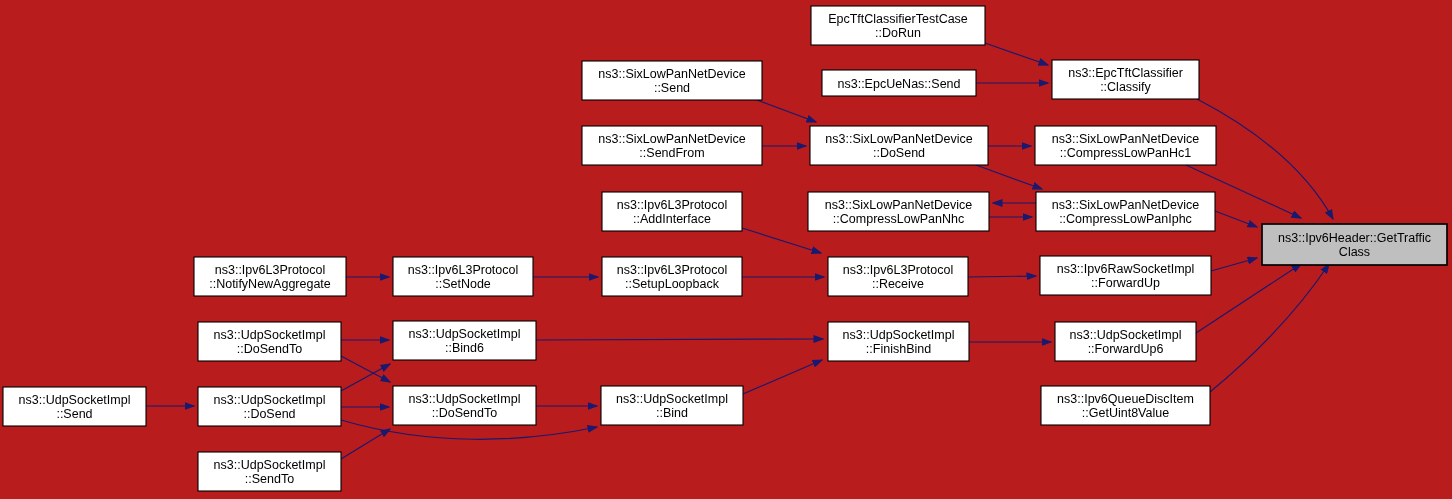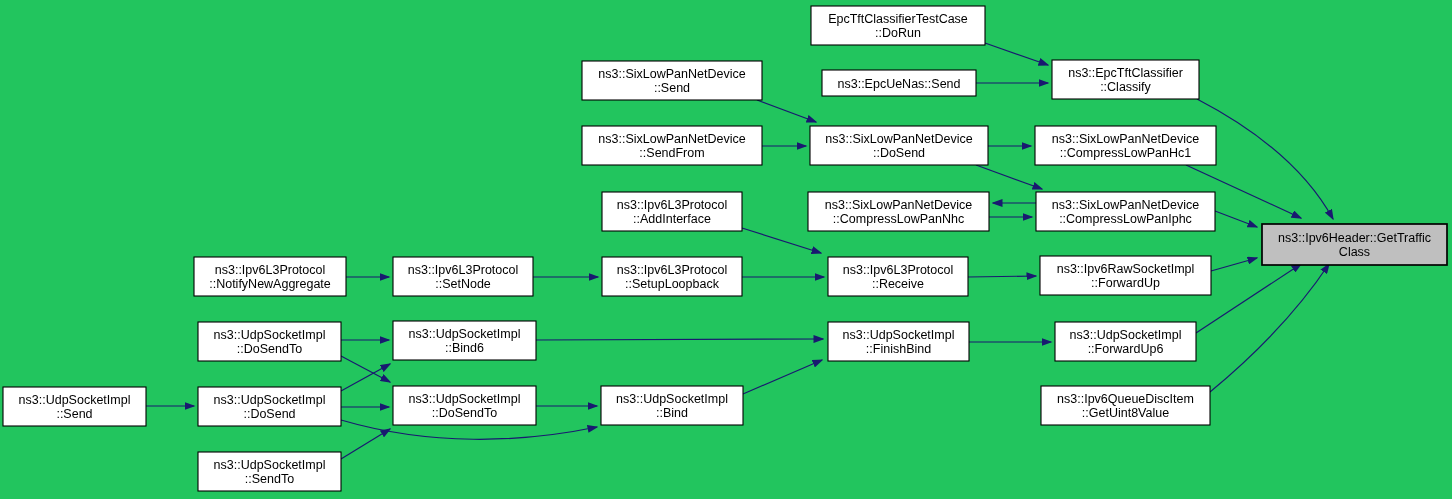--- a/index.html
+++ b/index.html
@@ -4,21 +4,21 @@
 <style>
   html, body {
     margin: 0; padding: 0;
     background: #ffffff;
     font-family: "Liberation Sans", sans-serif;
   }
   #stage {
     position: relative;
     width: 1452px;
     height: 499px;
-    background: #22c55e;
+    background: #b91c1c;
     overflow: hidden;
   }
   svg { display: block; }
   .node-label {
     font-family: "Liberation Sans", sans-serif;
     font-size: 12.5px;
     fill: #000000;
     text-anchor: middle;
     pointer-events: none;
   }

